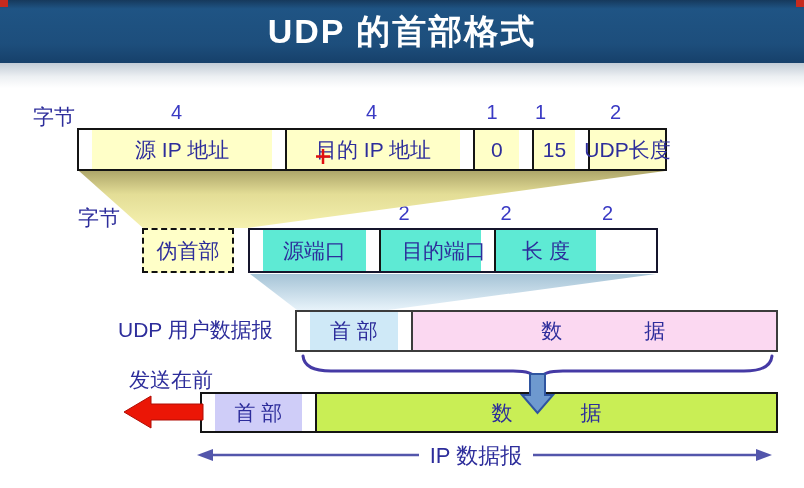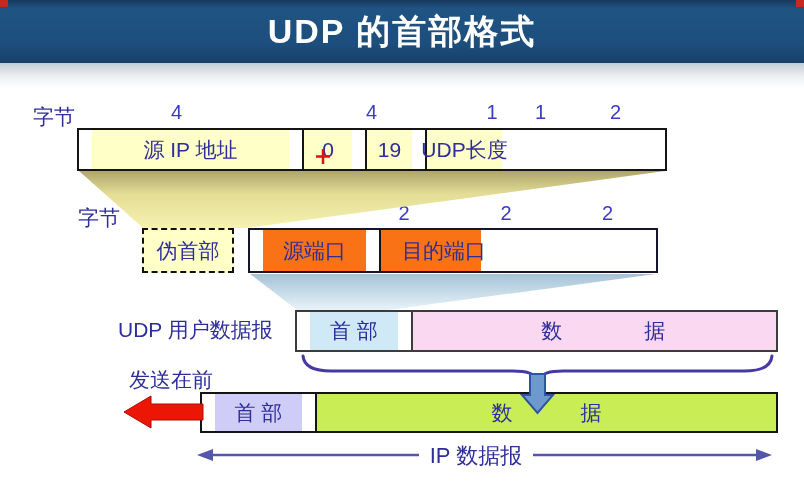--- a/index.html
+++ b/index.html
@@ -18,21 +18,21 @@
   .lbl{position:absolute;font-size:21px;color:#2d2d9b;white-space:nowrap;}
   .num-row{position:absolute;display:flex;font-size:20px;color:#3a3ac4;}
   .num-row span{display:block;text-align:center;}
 
   
   .box-row{position:absolute;display:flex;box-sizing:border-box;border:2px solid #141414;}
   .cell{box-sizing:border-box;display:flex;align-items:center;justify-content:center;
         font-size:21px;color:#2d2d9b;white-space:nowrap;margin-left:13px;}
   .cell + .cell{border-left:2px solid #141414;}
   .yellow{background:#ffffc8;}
-  .ltblue{background:#f97316;}
+  .ltblue{background:#5eead4;}
   .hdrblue{background:#cfe9f7;}
   .pink{background:#fbd8f1;}
   .lavender{background:#cfcdf8;}
   .green{background:#c9ee55;}
   .dashed-box{position:absolute;box-sizing:border-box;border:2px dashed #101010;
         display:flex;align-items:center;justify-content:center;
         font-size:21px;color:#2d2d9b;background:#ffffc8;}
   .gap-cell{gap:82px;}
   .gap-cell4{gap:68px;}
   .row3-border{border:2px solid #3c3c3c;}
@@ -56,37 +56,39 @@
   <div class="lbl" style="left:33px;top:103px;">字节</div>
   <div class="num-row" style="left:77px;top:101px;width:590px;">
     <span style="width:199px;">4</span>
     <span style="width:191px;">4</span>
     <span style="width:50px;">1</span>
     <span style="width:47px;">1</span>
     <span style="width:103px;">2</span>
   </div>
   <div class="box-row" style="left:77px;top:128px;width:590px;height:43px;">
     <div class="cell yellow" style="width:197px;">源 IP 地址</div>
+    <div class="cell yellow" style="width:191px;">目的 IP 地址</div>
     <div class="cell yellow" style="width:50px;">0</div>
-    <div class="cell yellow" style="width:47px;">19</div>
+    <div class="cell yellow" style="width:47px;">15</div>
     <div class="cell yellow" style="width:77px;">UDP长度</div>
   </div>
 
   <div class="lbl" style="left:78px;top:204px;">字节</div>
   <div class="num-row" style="left:142px;top:202px;width:516px;">
     <span style="width:106px;">12</span>
     <span style="width:105px;">2</span>
     <span style="width:102px;">2</span>
     <span style="width:102px;">2</span>
     <span style="width:101px;">2</span>
   </div>
   <div class="dashed-box" style="left:142px;top:228px;width:92px;height:45px;">伪首部</div>
   <div class="box-row" style="left:248px;top:228px;width:410px;height:45px;border-color:#15152c;">
     <div class="cell ltblue" style="width:103px;">源端口</div>
     <div class="cell ltblue" style="width:102px;padding-left:26px;">目的端口</div>
+    <div class="cell ltblue" style="width:102px;">长 度</div>
   </div>
 
   <div class="lbl" style="left:118px;top:316px;">UDP 用户数据报</div>
   <div class="box-row row3-border" style="left:295px;top:310px;width:483px;height:42px;">
     <div class="cell hdrblue" style="width:93px;">首 部</div>
     <div class="cell pink gap-cell" style="width:386px;padding-left:18px;">
       <span>数</span>
       <span>据</span>
     </div>
   </div>

